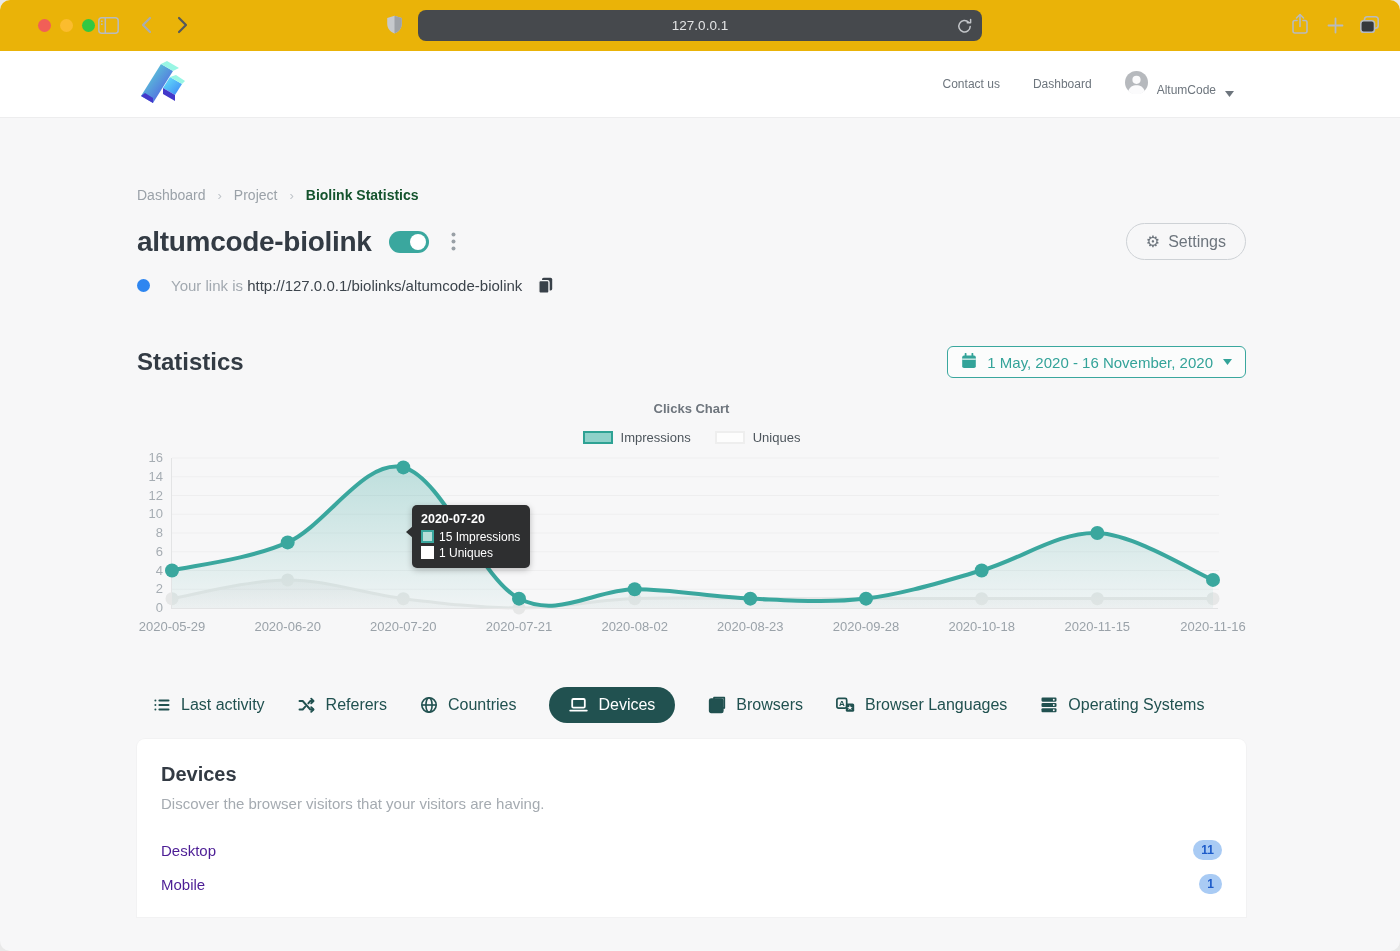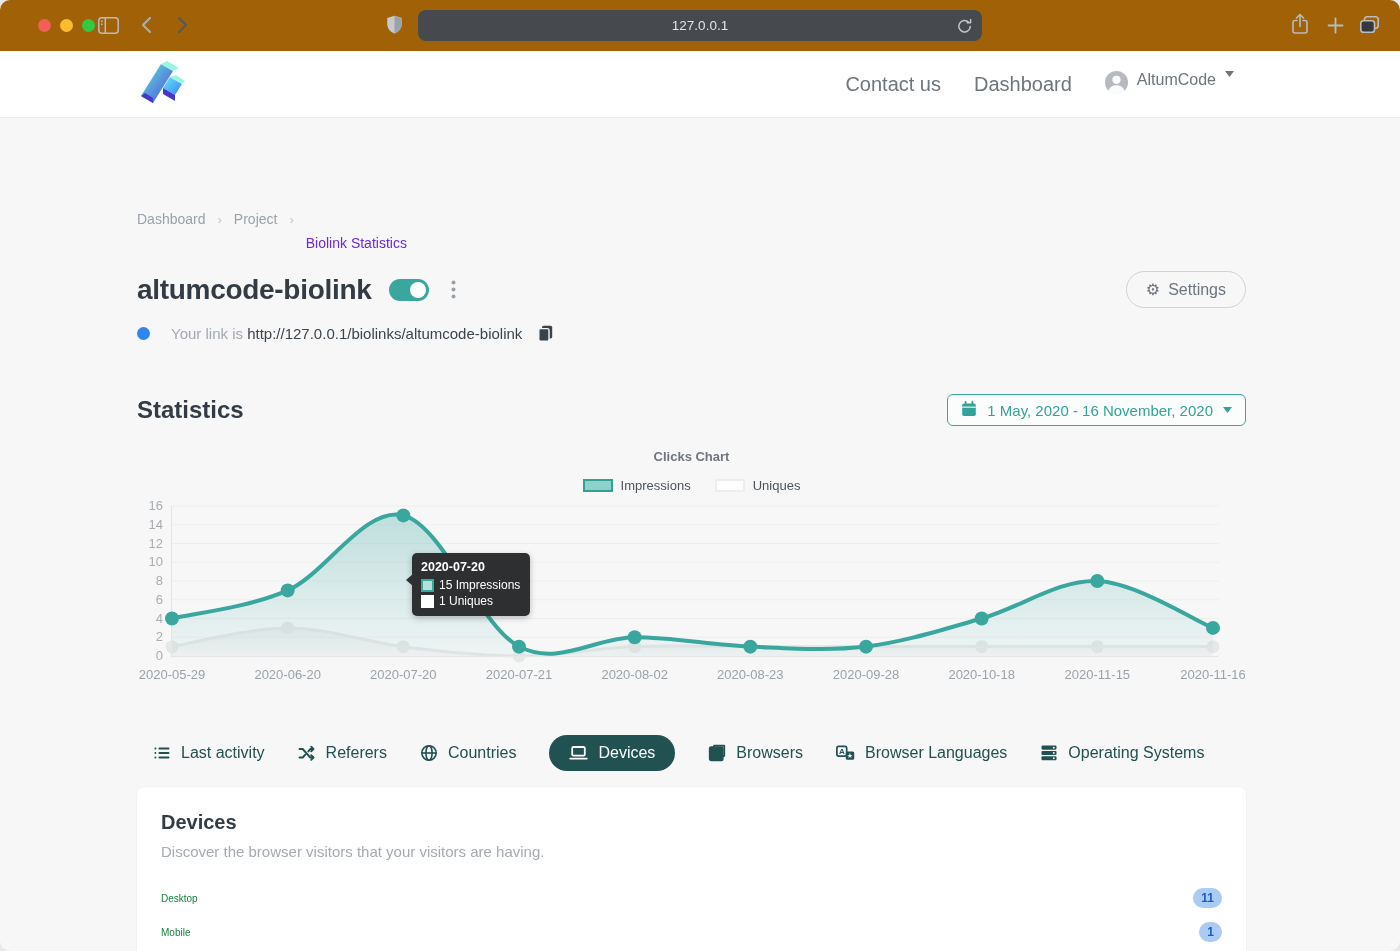--- a/index.html
+++ b/index.html
@@ -1,51 +1,51 @@
 <!DOCTYPE html>
 <html><head>
 <meta charset="utf-8">
 <style>
   * { margin:0; padding:0; box-sizing:border-box; }
   html,body { background:#e9e9e9; }
   body { font-family:"Liberation Sans","DejaVu Sans",sans-serif; width:1400px; height:951px; }
   .window { position:relative; width:1400px; height:951px; border-radius:10px; overflow:hidden; background:#f7f7f8; }
 
   
-  .chrome { position:relative; height:51px; background:#a16207; }
+  .chrome { position:relative; height:51px; background:#eab308; }
   .traffic { position:absolute; top:19px; width:13px; height:13px; border-radius:50%; }
   .t-red { left:38px; background:#f15f57; }
   .t-yellow { left:60px; background:#fbbc2e; }
   .t-green { left:82px; background:#32c842; }
   .chrome-ic { position:absolute; display:flex; align-items:center; justify-content:center; cursor:default; }
   .ic-sidebar { left:98px; top:17px; }
   .ic-back { left:141px; top:16px; }
   .ic-forward { left:177px; top:16px; }
   .ic-shield { left:386px; top:15px; }
   .urlbar { position:absolute; left:418px; top:10px; width:564px; height:31px; background:#46494d; border-radius:8px;
             display:flex; align-items:center; justify-content:center; color:#e3e4e5; font-size:13.5px; }
   .ic-reload { right:428px; top:18px; }
   .ic-share { left:1291px; top:13px; }
   .ic-plus { left:1327px; top:17px; }
   .ic-tabs { left:1360px; top:16px; }
 
   
   .site-header { height:67px; background:#ffffff; border-bottom:1px solid #ededee;
                  display:flex; align-items:center; justify-content:space-between; padding:0 166px 0 137px; }
   .nav { display:flex; align-items:center; gap:33px; }
-  .nav-link { color:#6d757d; font-size:20px; cursor:pointer; }
-  .user-menu { display:flex; align-items:flex-start; gap:9px; color:#6d757d; font-size:16px; cursor:pointer; }
+  .nav-link { color:#6d757d; font-size:12px; cursor:pointer; }
+  .user-menu { display:flex; align-items:flex-end; gap:9px; color:#6d757d; font-size:12px; cursor:pointer; }
   .caret { color:#6d757d; display:inline-flex; }
 
   
   .main { padding:69px 154px 0 137px; }
   .breadcrumb { display:flex; align-items:center; gap:12px; font-size:14px; color:#9aa1a8; }
   .crumb { cursor:pointer; }
   .crumb-sep { color:#c0c5ca; font-size:13px; }
-  .crumb.current { color:#6d28d9; font-weight:400; cursor:default;margin-top:48px; }
+  .crumb.current { color:#14532d; font-weight:700; cursor:default; }
 
   .title-row { margin-top:20px; display:flex; align-items:center; justify-content:space-between; }
   .title-left { display:flex; align-items:center; gap:18px; }
   h1.page-title { font-size:28px; font-weight:700; color:#333b44; letter-spacing:-.3px; }
   .toggle { position:relative; width:40px; height:22px; border-radius:11px; background:#3aa79e; cursor:pointer; }
   .toggle .knob { position:absolute; right:3px; top:3px; width:16px; height:16px; border-radius:50%; background:#fff; }
   .dots-menu { display:flex; cursor:pointer; padding:2px 4px; }
   .settings-btn { display:flex; align-items:center; gap:8px; height:37px; padding:0 19px; border:1px solid #ced2d6;
                   border-radius:19px; color:#6d757d; font-size:16px; cursor:pointer; background:transparent; }
   .gear-glyph { font-size:16px; line-height:1; color:#6d757d; }
@@ -73,41 +73,41 @@
   .y-axis span { position:absolute; left:0; width:26px; text-align:right; font-size:13px; color:#a6adb3; }
   .axis-v { position:absolute; left:34px; top:0; width:1px; height:151px; background:#e3e4e5; }
   .axis-h { position:absolute; left:34px; top:150px; width:1047px; height:1px; background:#e3e4e5; }
   .plot-svg { position:absolute; left:35px; top:0; overflow:visible; cursor:crosshair; }
 
   .tooltip { position:absolute; left:275px; top:47px; background:#2e2f30; border-radius:5px; padding:7px 10px 8px 9px;
              color:#fff; box-shadow:0 2px 6px rgba(0,0,0,.25); z-index:5; }
   .tooltip:before { content:""; position:absolute; left:-6px; top:21px; border:6px solid transparent; border-left:none;
                     border-right:7px solid #2e2f30; }
   .tt-date { font-size:12.5px; font-weight:700; margin-bottom:4px; white-space:nowrap; }
-  .tt-row { display:flex; align-items:center; gap:5px; font-size:12px; margin-top:2px; white-space:nowrap; }
+  .tt-row { display:flex; gap:5px; font-size:12px; margin-top:2px; white-space:nowrap; }
   .tt-swatch { width:13px; height:13px; border-style:solid; border-width:2px; flex:0 0 auto; }
 
   .x-axis { position:relative; margin-top:11px; height:18px; }
   .x-axis span { position:absolute; transform:translateX(-50%); font-size:13px; color:#9aa2a9; white-space:nowrap; }
 
   
   .tabs { margin-top:50px; display:flex; align-items:center; gap:33px; padding-left:16px; }
   .tab { display:flex; align-items:center; gap:10px; color:#215150; font-size:16px; font-weight:500;
          padding:9px 0; cursor:pointer; white-space:nowrap; }
   .tab.active { background:#215150; color:#ffffff; border-radius:21px; padding:9px 20px; }
   .tab-icon { display:flex; align-items:center; }
 
   
   .card { margin-top:16px; background:#ffffff; border-radius:8px 8px 0 0; height:178px; overflow:hidden;
           padding:24px 24px 0 24px; box-shadow:0 0 0 1px rgba(0,0,0,0.02); }
   .card-title { font-size:20px; font-weight:700; color:#333b44; }
   .card-subtitle { margin-top:9px; font-size:15px; color:#a5abb1; }
   .device-rows { margin-top:21px; }
   .device-row { display:flex; align-items:center; justify-content:space-between; padding:7px 0; }
-  .device-label { font-size:10px; color:#15803d; }
+  .device-label { font-size:15px; color:#4c1d95; }
   .count-badge { background:#a9cbf4; color:#1d5bc9; font-size:12px; font-weight:700; padding:3px 8px;
                  border-radius:10px; min-width:22px; }
 </style>
 </head>
 <body>
 
 <div class="window">
 
   <div class="chrome">
     <div class="traffic t-red"></div>

